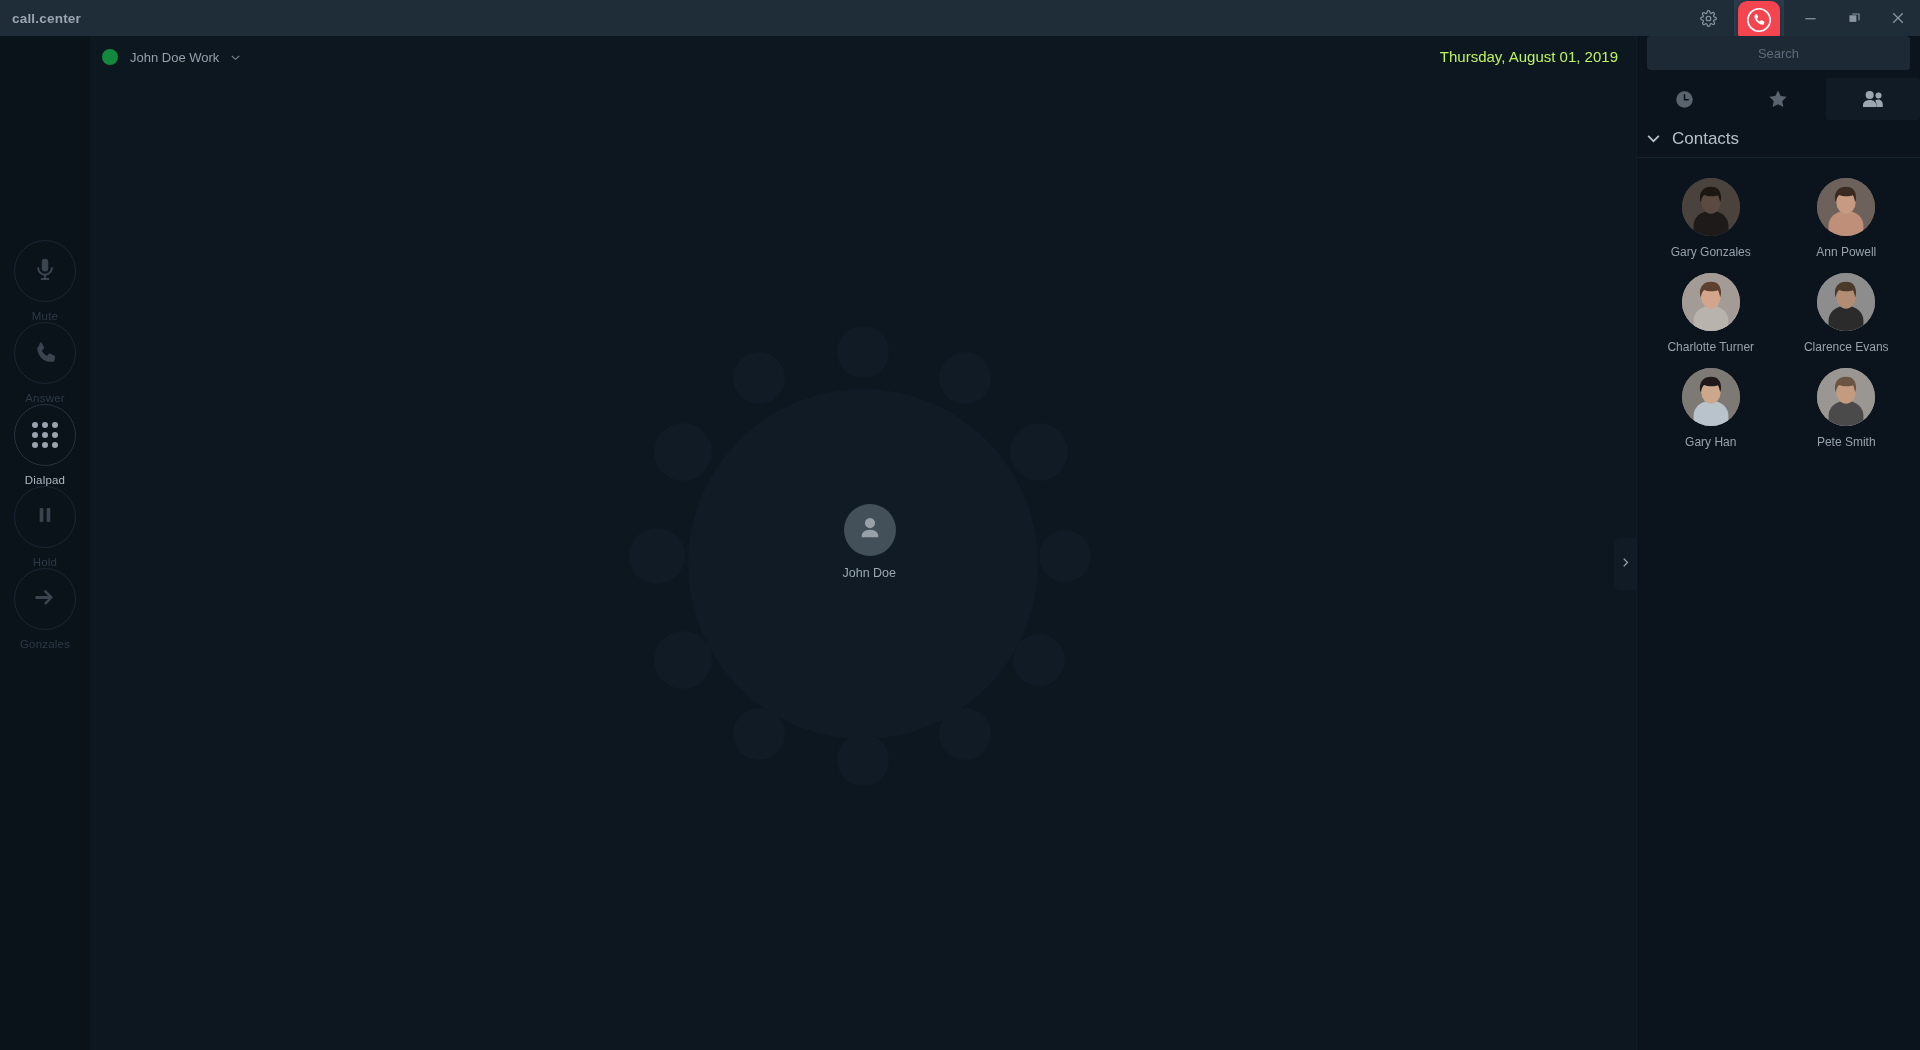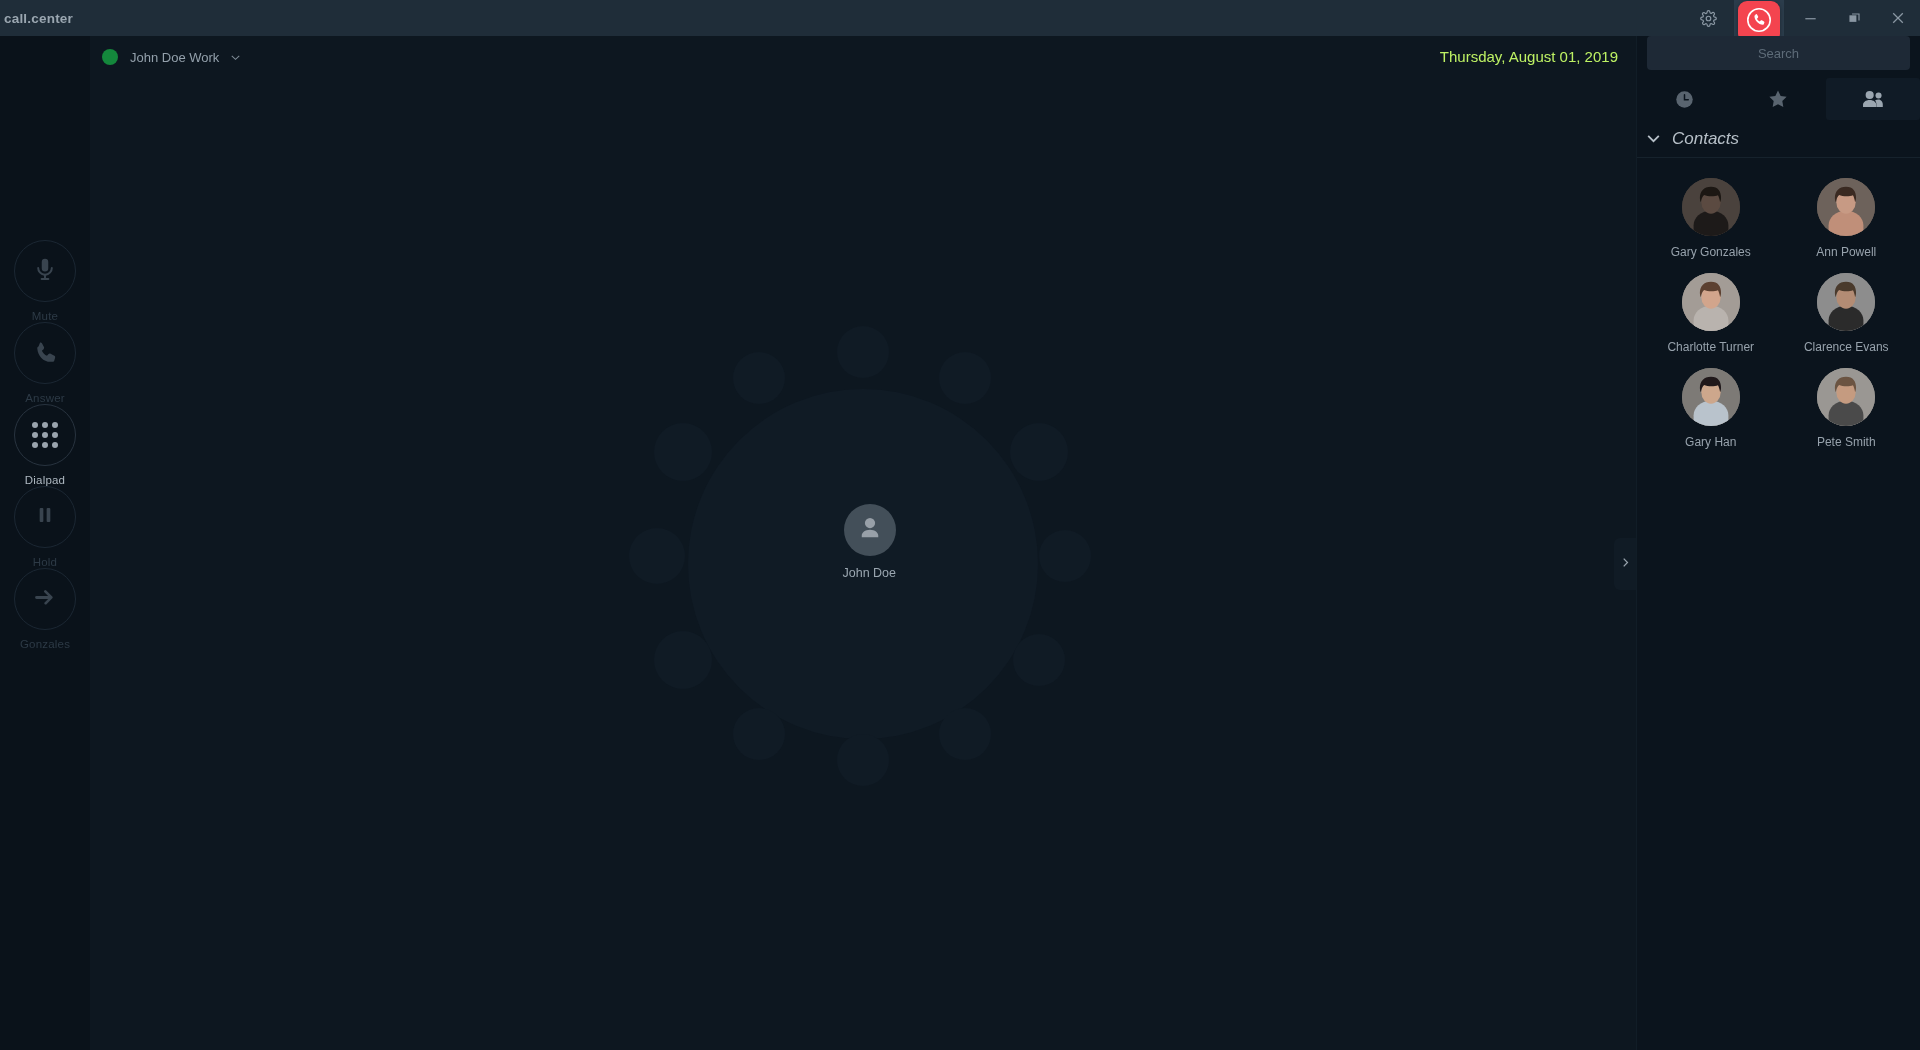--- a/index.html
+++ b/index.html
@@ -11,21 +11,21 @@
   }
 
   
   .titlebar {
     position: absolute; top: 0; left: 0;
     width: 1920px; height: 36px;
     background: #1f2d39;
     display: flex; align-items: center;
   }
   .app-title {
-    margin-left: 4px;
+    margin-left: 12px;
     font-size: 13.5px; font-weight: bold;
     color: #9aa6b0; letter-spacing: .2px;
   }
   .tb-right {
     position: absolute; right: 0; top: 0;
     height: 36px; display: flex; align-items: center;
   }
   .tb-btn {
     width: 44px; height: 36px;
     display: flex; align-items: center; justify-content: center;
@@ -179,21 +179,21 @@
   }
   .tab.active { background: #101b26; color: #9ba6b0; border-radius: 3px; }
   .tab svg { display:block; }
 
   .section-head {
     display: flex; align-items: center;
     height: 38px; padding: 0 0 0 8px;
     border-bottom: 1px solid #16222c;
   }
   .section-chev { color: #b7c0c8; display:flex; margin-right: 10px; }
-  .section-title { font-size: 17px; color: #b7c0c8; font-weight: normal; font-style: italic; }
+  .section-title { font-size: 17px; color: #b7c0c8; font-weight: normal; }
 
   .contacts-grid {
     display: grid;
     grid-template-columns: 1fr 1fr;
     row-gap: 14px;
     padding: 20px 6px 0 6px;
   }
   .contact {
     display: flex; flex-direction: column; align-items: center;
   }

